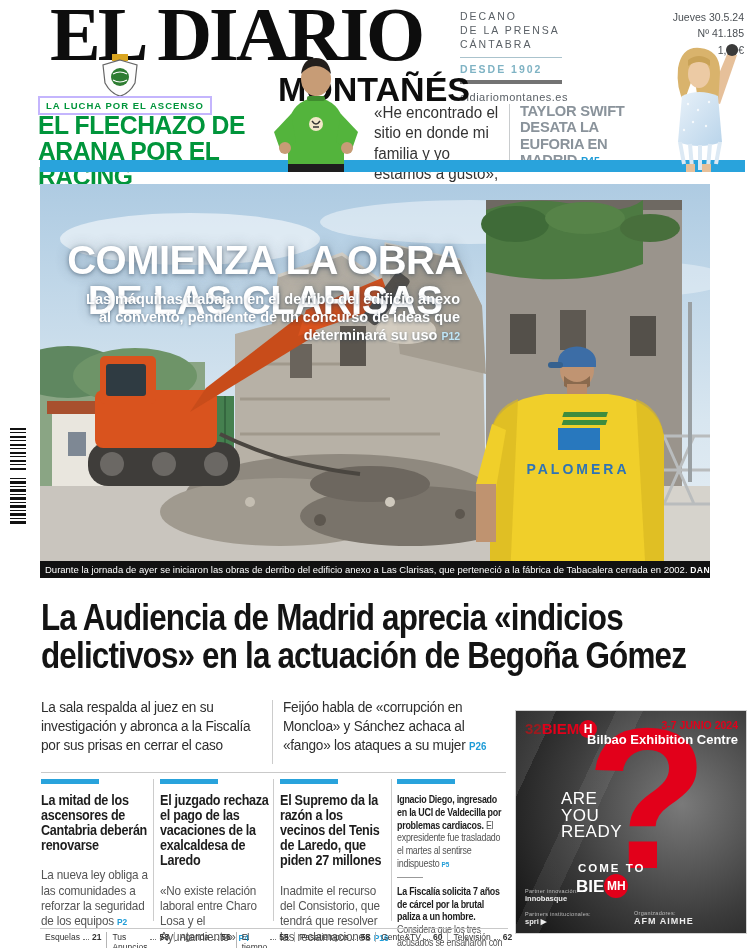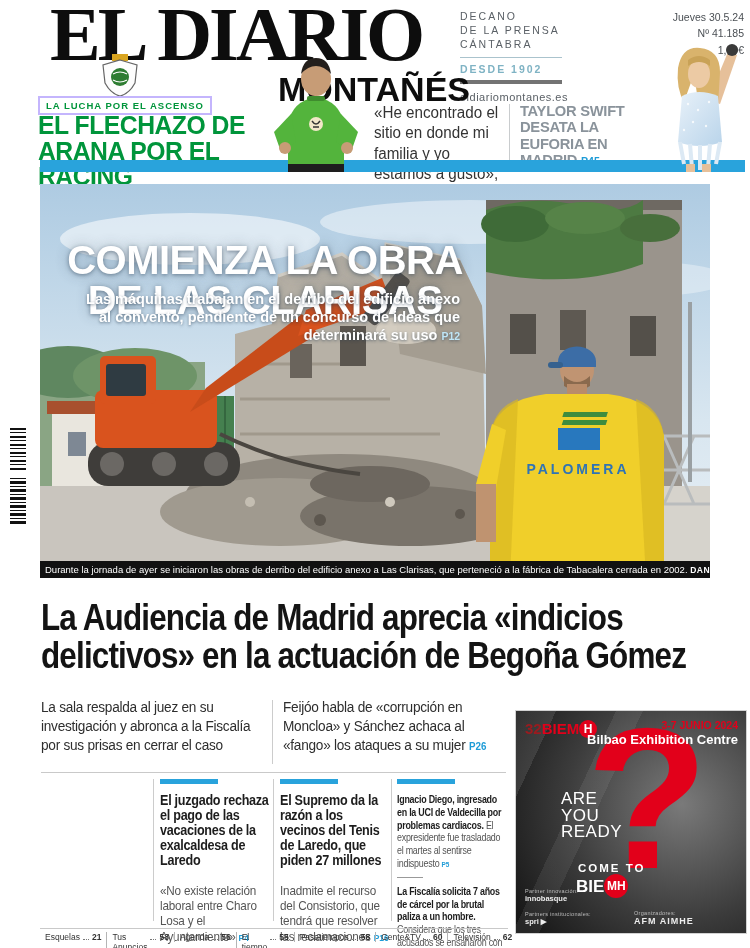--- a/index.html
+++ b/index.html
@@ -329,20 +329,25 @@
   <div class="abs subhead sh-left">
     <div class="sq88">La sala respalda al juez en su investigación y abronca a la Fiscalía por sus prisas en cerrar el caso</div>
   </div>
   <div class="abs sh-div"></div>
   <div class="abs subhead sh-right">
     <div class="sq88"><span>Feijóo habla de «corrupción en Moncloa» y Sánchez achaca al «fango» los ataques a su mujer </span><span class="pref">P26</span></div>
   </div>
 
   <div class="abs rule" style="left:41px;top:772px;width:465px"></div>
 
+  <div class="abs col c1">
+    <div class="bar"></div>
+    <h3><span class="sq90" style="display:inline-block">La mitad de los ascensores de Cantabria deberán renovarse</span></h3>
+    <p><span class="sq90" style="display:inline-block"><span>La nueva ley obliga a las comunidades a reforzar la seguridad de los equipos </span><span class="pref">P2</span></span></p>
+  </div>
   <div class="abs col-div" style="left:153px"></div>
 
   <div class="abs col c2">
     <div class="bar"></div>
     <h3><span class="sq90" style="display:inline-block">El juzgado rechaza el pago de las vacaciones de la exalcaldesa de Laredo</span></h3>
     <p><span class="sq90" style="display:inline-block"><span>«No existe relación laboral entre Charo Losa y el Ayuntamiento» </span><span class="pref">P4</span></span></p>
   </div>
   <div class="abs col-div" style="left:273px"></div>
 
   <div class="abs col c3">

